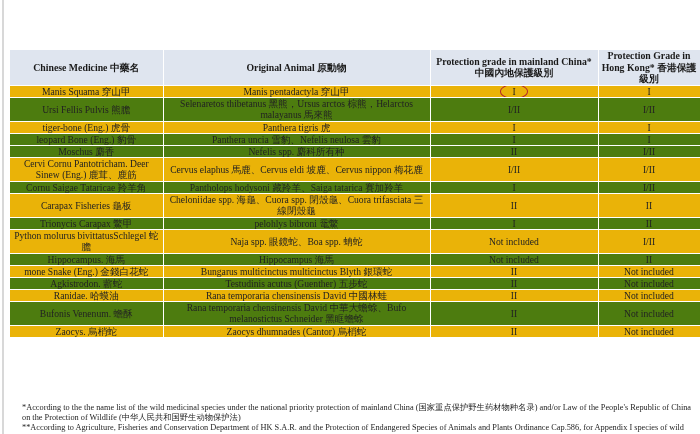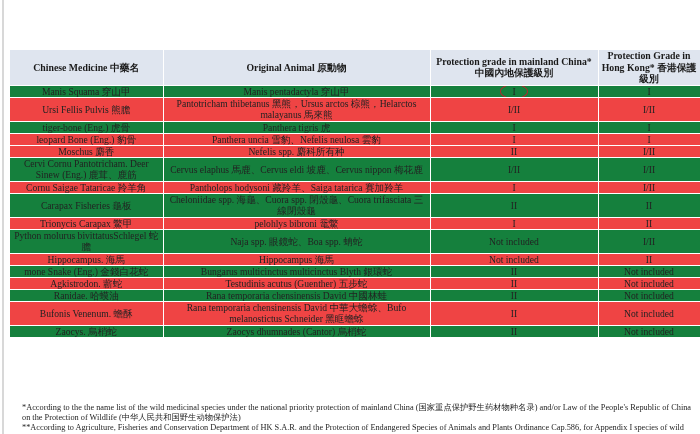--- a/index.html
+++ b/index.html
@@ -49,22 +49,22 @@
       overflow: hidden;
     }
     table.species th {
       background: #dfe5ef;
       font-weight: bold;
       font-size: 9.8px;
       line-height: 11.5px;
       height: 28px;
       color: #1a1a1a;
     }
-    table.species tr.row-odd td { background: #15803d; }
-    table.species tr.row-even td { background: #ef4444; }
+    table.species tr.row-odd td { background: #eab308; }
+    table.species tr.row-even td { background: #4d7c0f; }
     table.species td { height: 11px; }
     table.species tr.tall td { height: 23px; }
     .grade-circled {
       display: inline-block;
       position: relative;
       padding: 0 10px;
     }
     .grade-circled::after {
       content: "";
       position: absolute;
@@ -107,21 +107,21 @@
     </thead>
     <tbody>
       <tr class="row-odd">
         <td>Manis Squama 穿山甲</td>
         <td>Manis pentadactyla 穿山甲</td>
         <td><span class="grade-circled">I</span></td>
         <td>I</td>
       </tr>
       <tr class="row-even tall">
         <td>Ursi Fellis Pulvis 熊膽</td>
-        <td>Pantotricham thibetanus 黑熊，Ursus arctos 棕熊，Helarctos malayanus 馬來熊</td>
+        <td>Selenaretos thibetanus 黑熊，Ursus arctos 棕熊，Helarctos malayanus 馬來熊</td>
         <td>I/II</td>
         <td>I/II</td>
       </tr>
       <tr class="row-odd">
         <td>tiger-bone (Eng.) 虎骨</td>
         <td>Panthera tigris 虎</td>
         <td>I</td>
         <td>I</td>
       </tr>
       <tr class="row-even">

